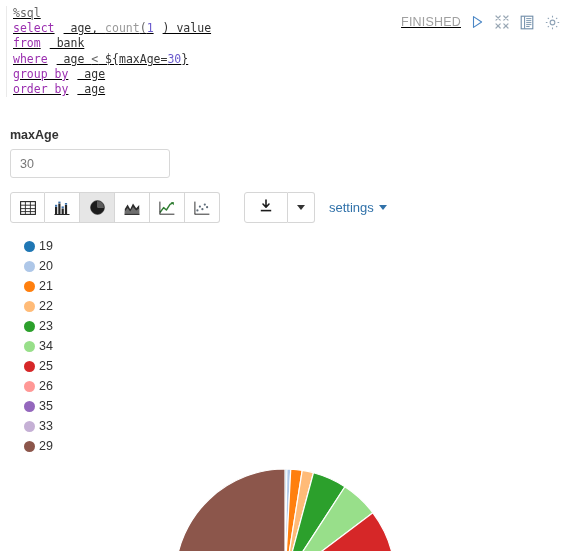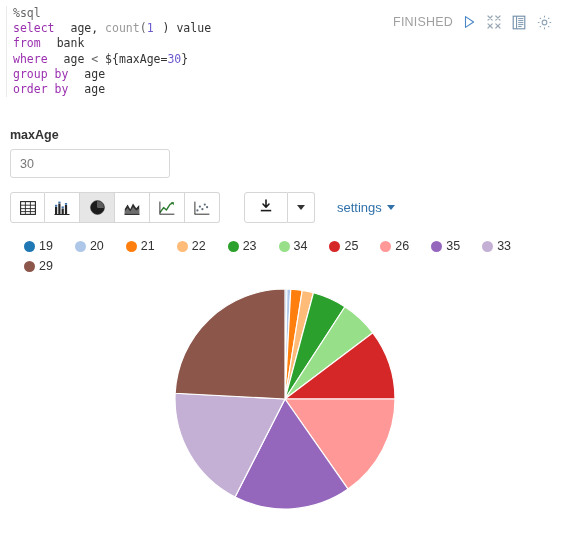--- a/index.html
+++ b/index.html
@@ -11,22 +11,23 @@
     font-family: "Liberation Sans", sans-serif;
     overflow: hidden;
   }
 
   .page { position: relative; width: 573px; height: 551px; background:#fff; }
 
   
   .editor-row {
     display: flex;
     align-items: flex-start;
-    padding: 6px 16px 0 6px;
+    padding: 6px 8px 0 6px;
     height: 110px;
+    text-decoration: underline;
   }
   .code-wrap {
     flex: 0 0 auto;
     position: relative;
     padding-left: 6px;
     border-left: 1px solid #eaeaea;
   }
   .code {
     font-family: "DejaVu Sans Mono", "Liberation Mono", monospace;
     font-size: 11.5px;
@@ -131,36 +132,37 @@
     border-radius: 0 3px 3px 0;
     background: #fff;
     display:flex; align-items:center; justify-content:center;
     cursor:pointer;
   }
   .caret-dn {
     width:0;height:0;border-left:4.5px solid transparent;border-right:4.5px solid transparent;
     border-top:5px solid #333;
   }
   .settings-link {
-    margin-left: 22px;
+    margin-left: 14px;
     color: #3071a9;
     font-size: 13px;
     cursor: pointer;
     display: inline-flex; align-items: center; gap: 5px;
   }
   .caret-blue {
     width:0;height:0;border-left:4.5px solid transparent;border-right:4.5px solid transparent;
     border-top:5px solid #3071a9;
   }
 
   
   .legend {
     padding: 16px 10px 0 24px;
     display: flex; flex-wrap: wrap;
     max-width: 545px;
+    flex-direction: column;
   }
   .legend-item {
     display: flex; align-items: center;
     margin-right: 22px; margin-bottom: 6px;
     cursor: pointer;
   }
   .legend-dot {
     width: 11px; height: 11px; border-radius: 50%;
     margin-right: 4px;
     display: inline-block;

